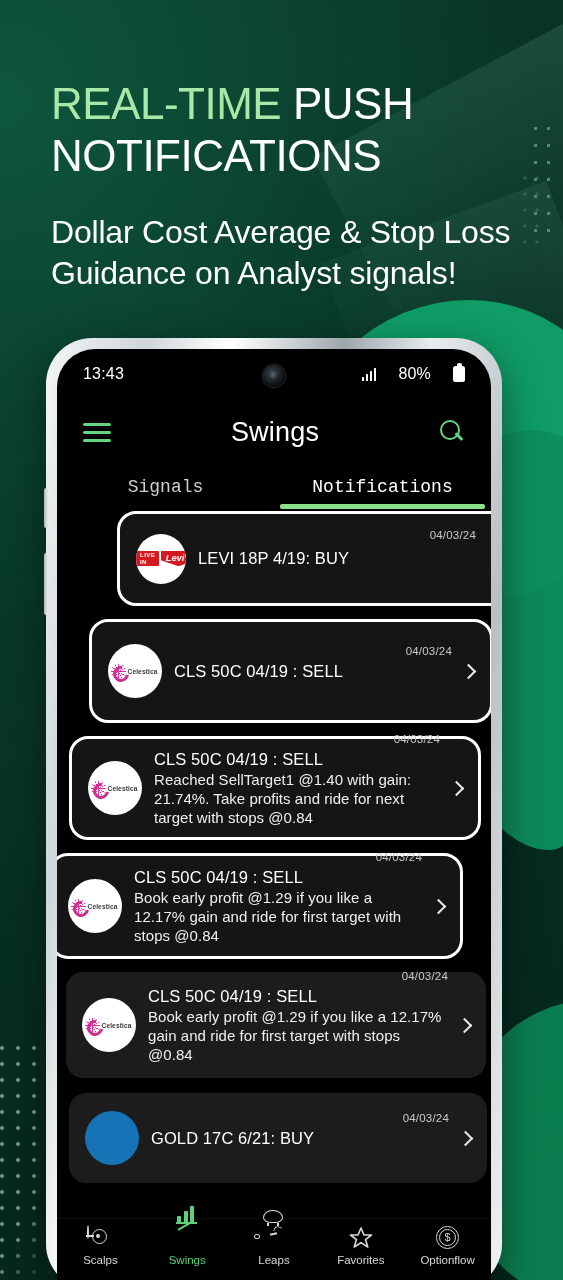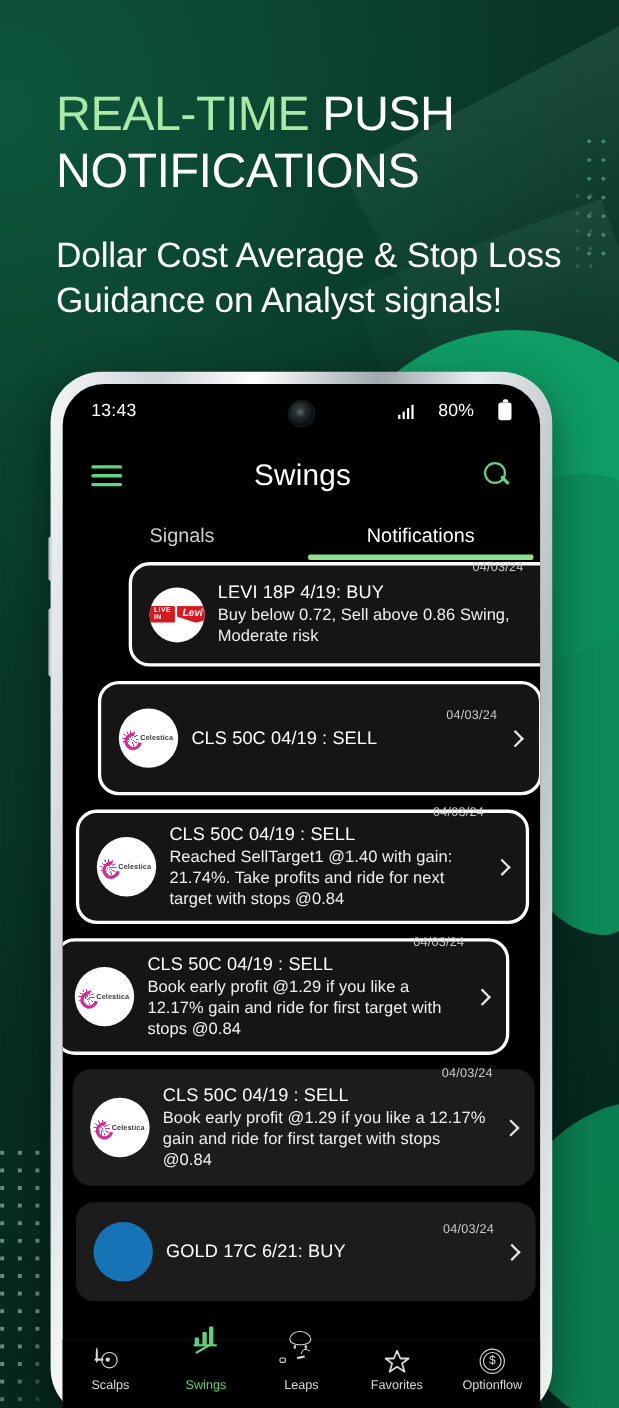--- a/index.html
+++ b/index.html
@@ -164,21 +164,21 @@
   }
   .search-ico::after{
     content:""; position:absolute; left:15px; top:16px; width:10px; height:2.8px;
     background:#63d47f; border-radius:2px; transform:rotate(45deg);
   }
 
   
   .tabs{ display:flex; height:44px; }
   .tab{
     flex:1; display:flex; align-items:center; justify-content:center;
-    color:#cfcfcf; font-size:18px; position:relative; cursor:pointer;
+    color:#cfcfcf; font-size:18px; position:relative; cursor:pointer;font-family:Liberation Mono, monospace;
   }
   .tab.active{ color:#ffffff; }
   .tab.active::after{
     content:""; position:absolute; left:6px; right:6px; bottom:0; height:5px;
     background:#8ce08c; border-radius:2px;
   }
 
   
   .feed{ position:relative; height:694px; overflow:hidden; padding-top:11px; }
 
@@ -404,21 +404,20 @@
         <div class="card hl c1">
           <div class="avatar">
             <div class="levis">
               <span class="livein">LIVE IN</span>
               <span class="bat">Levi's</span>
             </div>
           </div>
           <div class="card-body">
             <div class="card-date">04/03/24</div>
             <div class="card-title">LEVI 18P 4/19: BUY</div>
-            <div class="card-text">Buy below 0.72, Sell above 0.86 Swing, Moderate risk</div>
           </div>
           <div class="chev"></div>
         </div>
 
         <div class="card hl c2">
           <div class="avatar">
             <div class="cel">
                 <span class="burst"></span>
                 <span class="celtxt">Celestica</span>
               </div>

